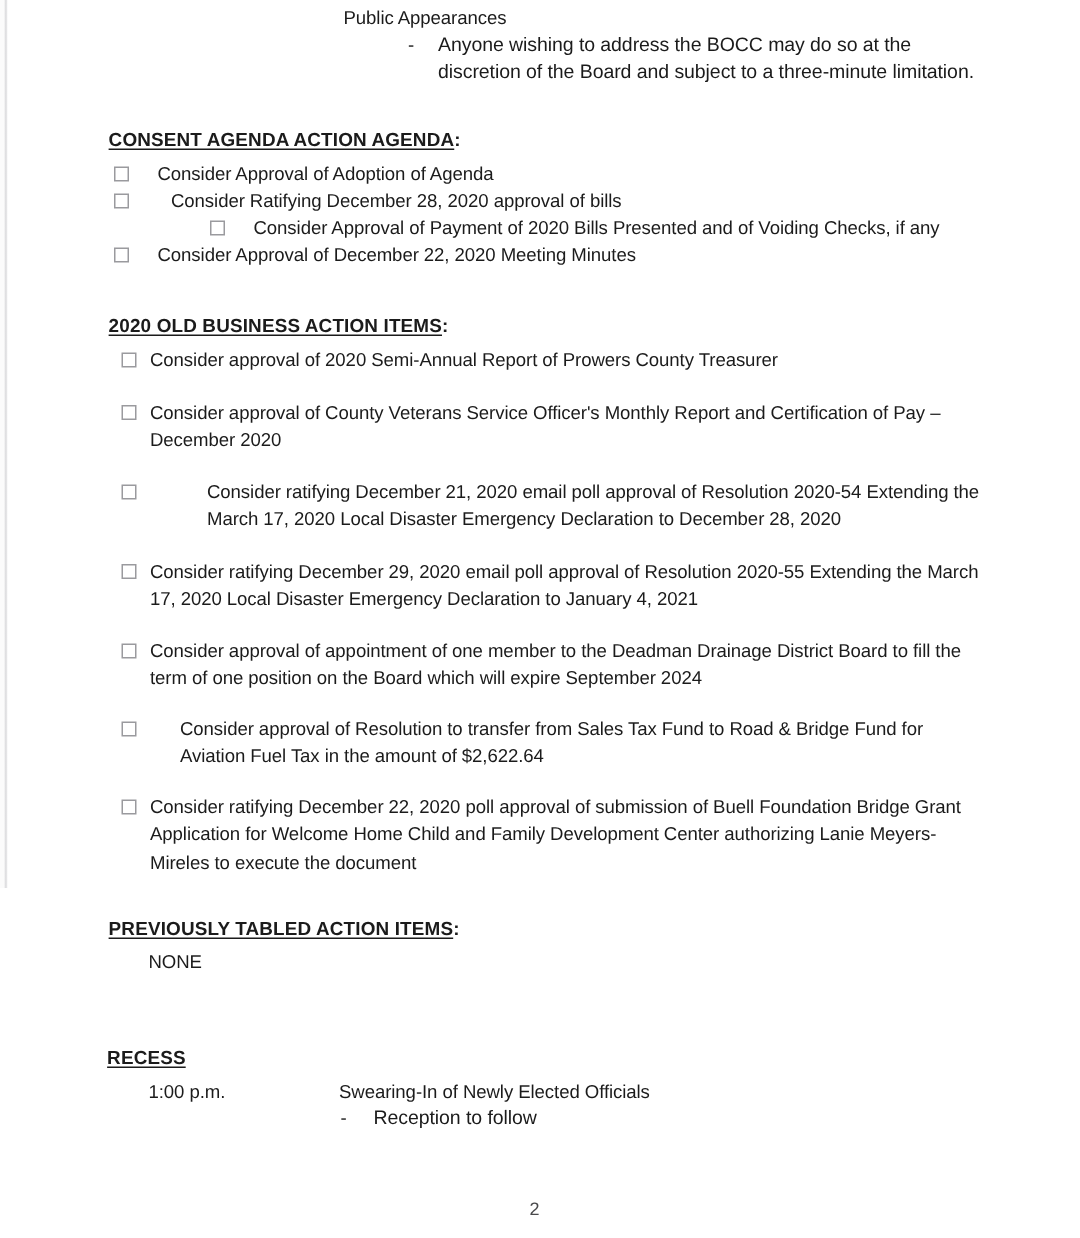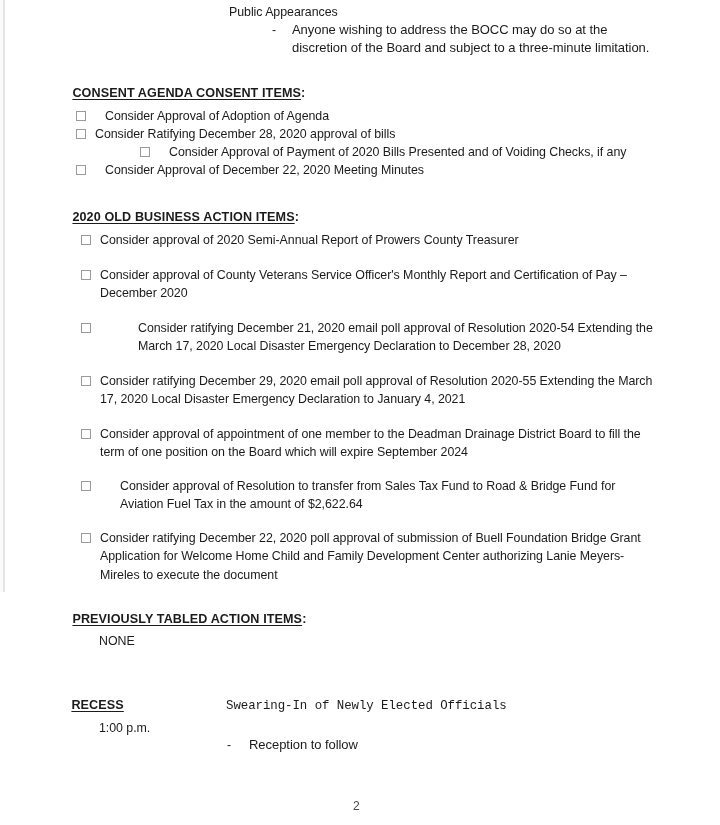--- a/index.html
+++ b/index.html
@@ -121,30 +121,30 @@
   <div class="scan-edge"></div>
 
   <div class="line" style="left:229px; top:3px;">Public Appearances</div>
 
   <div class="dashrow" style="left:272px; top:21px; width:400px;">
     <span class="dash" style="width:20px;">-</span>
     <span class="dashtext" style="width:370px;">Anyone wishing to address the BOCC may do so at the discretion of the Board and subject to a three-minute limitation.</span>
   </div>
 
   <div class="heading" style="left:58px; top:72px;">
-    <span class="u">CONSENT AGENDA CONSENT ITEMS</span><span class="colon">:</span>
+    <span class="u">CONSENT AGENDA ACTION AGENDA</span><span class="colon">:</span>
   </div>
 
   <div class="cbrow" style="left:76px; top:107px; width:600px;">
     <span class="cbox"></span>
     <span class="cbtext" style="margin-left:19px;">Consider Approval of Adoption of Agenda</span>
   </div>
   <div class="cbrow" style="left:76px; top:125px; width:600px;">
     <span class="cbox"></span>
-    <span class="cbtext" style="margin-left:9px;">Consider Ratifying December 28, 2020 approval of bills</span>
+    <span class="cbtext" style="margin-left:28px;">Consider Ratifying December 28, 2020 approval of bills</span>
   </div>
   <div class="cbrow" style="left:92px; top:143px; width:600px;padding-left:48px;">
     <span class="cbox"></span>
     <span class="cbtext" style="margin-left:19px;">Consider Approval of Payment of 2020 Bills Presented and of Voiding Checks, if any</span>
   </div>
   <div class="cbrow" style="left:76px; top:161px; width:600px;">
     <span class="cbox"></span>
     <span class="cbtext" style="margin-left:19px;">Consider Approval of December 22, 2020 Meeting Minutes</span>
   </div>
 
@@ -192,21 +192,21 @@
   </div>
 
   <div class="line" style="left:99px; top:632px;">NONE</div>
 
   <div class="heading" style="left:57px; top:684px;">
     <span class="u">RECESS</span><span class="colon"></span>
   </div>
 
   <div class="line" style="left:99px; top:719px;">1:00 p.m.</div>
 
-  <div class="line" style="left:226px; top:697px;font-family:Liberation Mono, monospace;">Swearing-In of Newly Elected Officials</div>
+  <div class="line" style="left:226px; top:719px;">Swearing-In of Newly Elected Officials</div>
 
   <div class="dashrow" style="left:227px; top:736px; width:300px;">
     <span class="dash" style="width:22px;">-</span>
     <span class="dashtext">Reception to follow</span>
   </div>
 
   <div class="pagenum" style="left:353px; top:799px;">2</div>
 
 </div>
 

